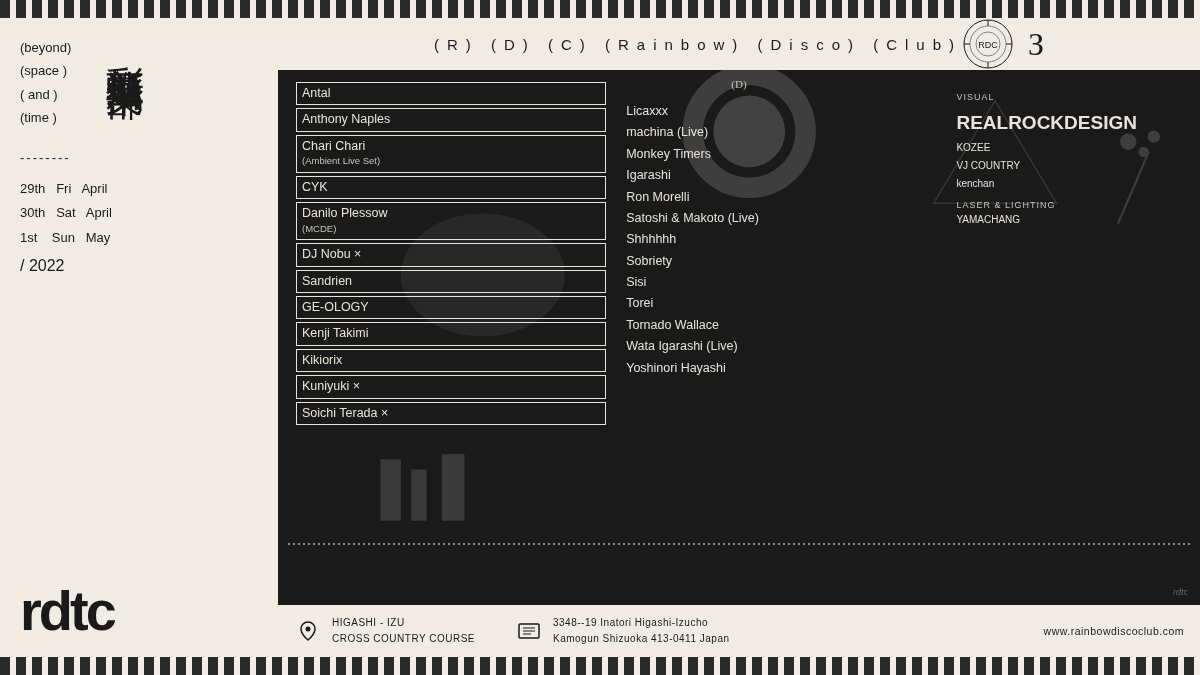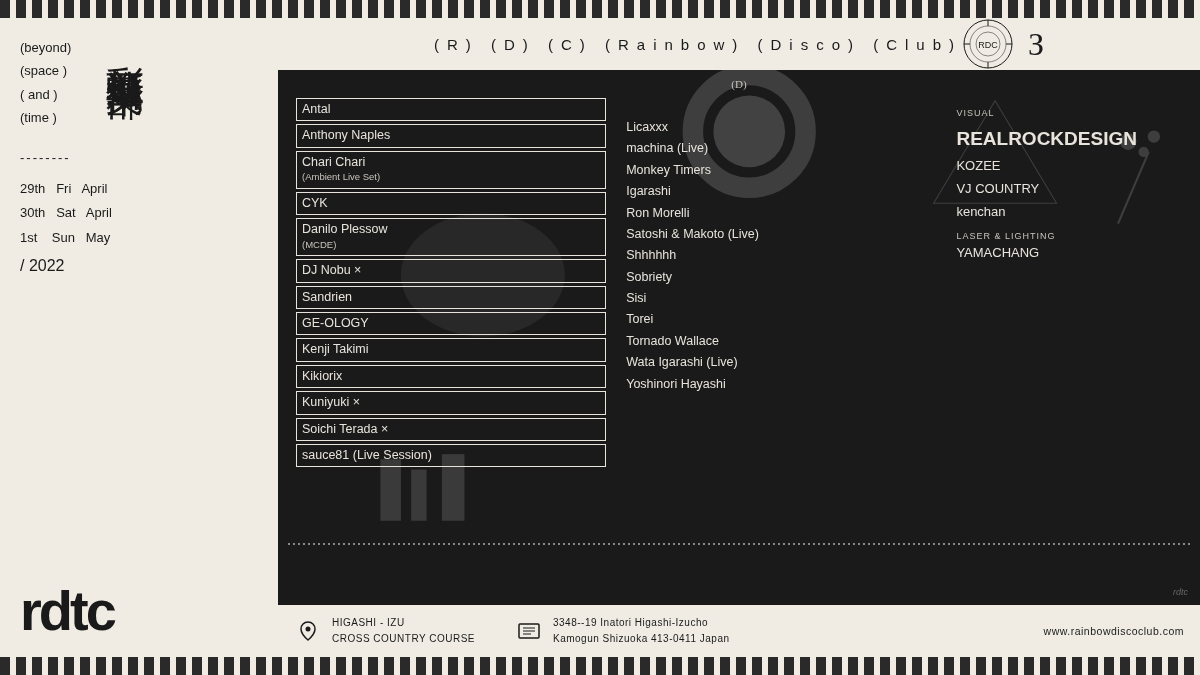--- a/index.html
+++ b/index.html
@@ -150,21 +150,21 @@
     }
 
     
     .lineup-section {
       position: absolute;
       top: 0;
       left: 0;
       right: 0;
       bottom: 0;
       display: flex;
-      padding: 28px 10px;
+      padding: 12px 10px;
       gap: 4px;
     }
 
     .col {
       flex: 1;
       display: flex;
       flex-direction: column;
       gap: 2px;
       padding: 0 8px;
     }
@@ -204,21 +204,21 @@
       margin-bottom: 4px;
       display: block;
     }
 
     .visual-section {
       padding-top: 10px;
     }
 
     .visual-artist {
       color: #e8e4dc;
-      font-size: 13px;
+      font-size: 10px;
       line-height: 1.6;
       display: block;
     }
 
     .visual-artist.large {
       font-size: 19px;
       font-weight: 700;
     }
 
     .laser-label {
@@ -403,21 +403,20 @@
           <span class="artist-name boxed">Danilo Plessow
             <span class="artist-sub">(MCDE)</span>
           </span>
           <span class="artist-name boxed">DJ Nobu ×</span>
           <span class="artist-name boxed">Sandrien</span>
           <span class="artist-name boxed">GE-OLOGY</span>
           <span class="artist-name boxed">Kenji Takimi</span>
           <span class="artist-name boxed">Kikiorix</span>
           <span class="artist-name boxed">Kuniyuki ×</span>
           <span class="artist-name boxed">Soichi Terada ×</span>
-          <span class="artist-name boxed">sauce81 (Live Session)</span>
         </div>
 
         <div class="col col-mid">
           <span class="artist-name">Licaxxx</span>
           <span class="artist-name">machina (Live)</span>
           <span class="artist-name">Monkey Timers</span>
           <span class="artist-name">Igarashi</span>
           <span class="artist-name">Ron Morelli</span>
           <span class="artist-name">Satoshi &amp; Makoto (Live)</span>
           <span class="artist-name">Shhhhhh</span>

